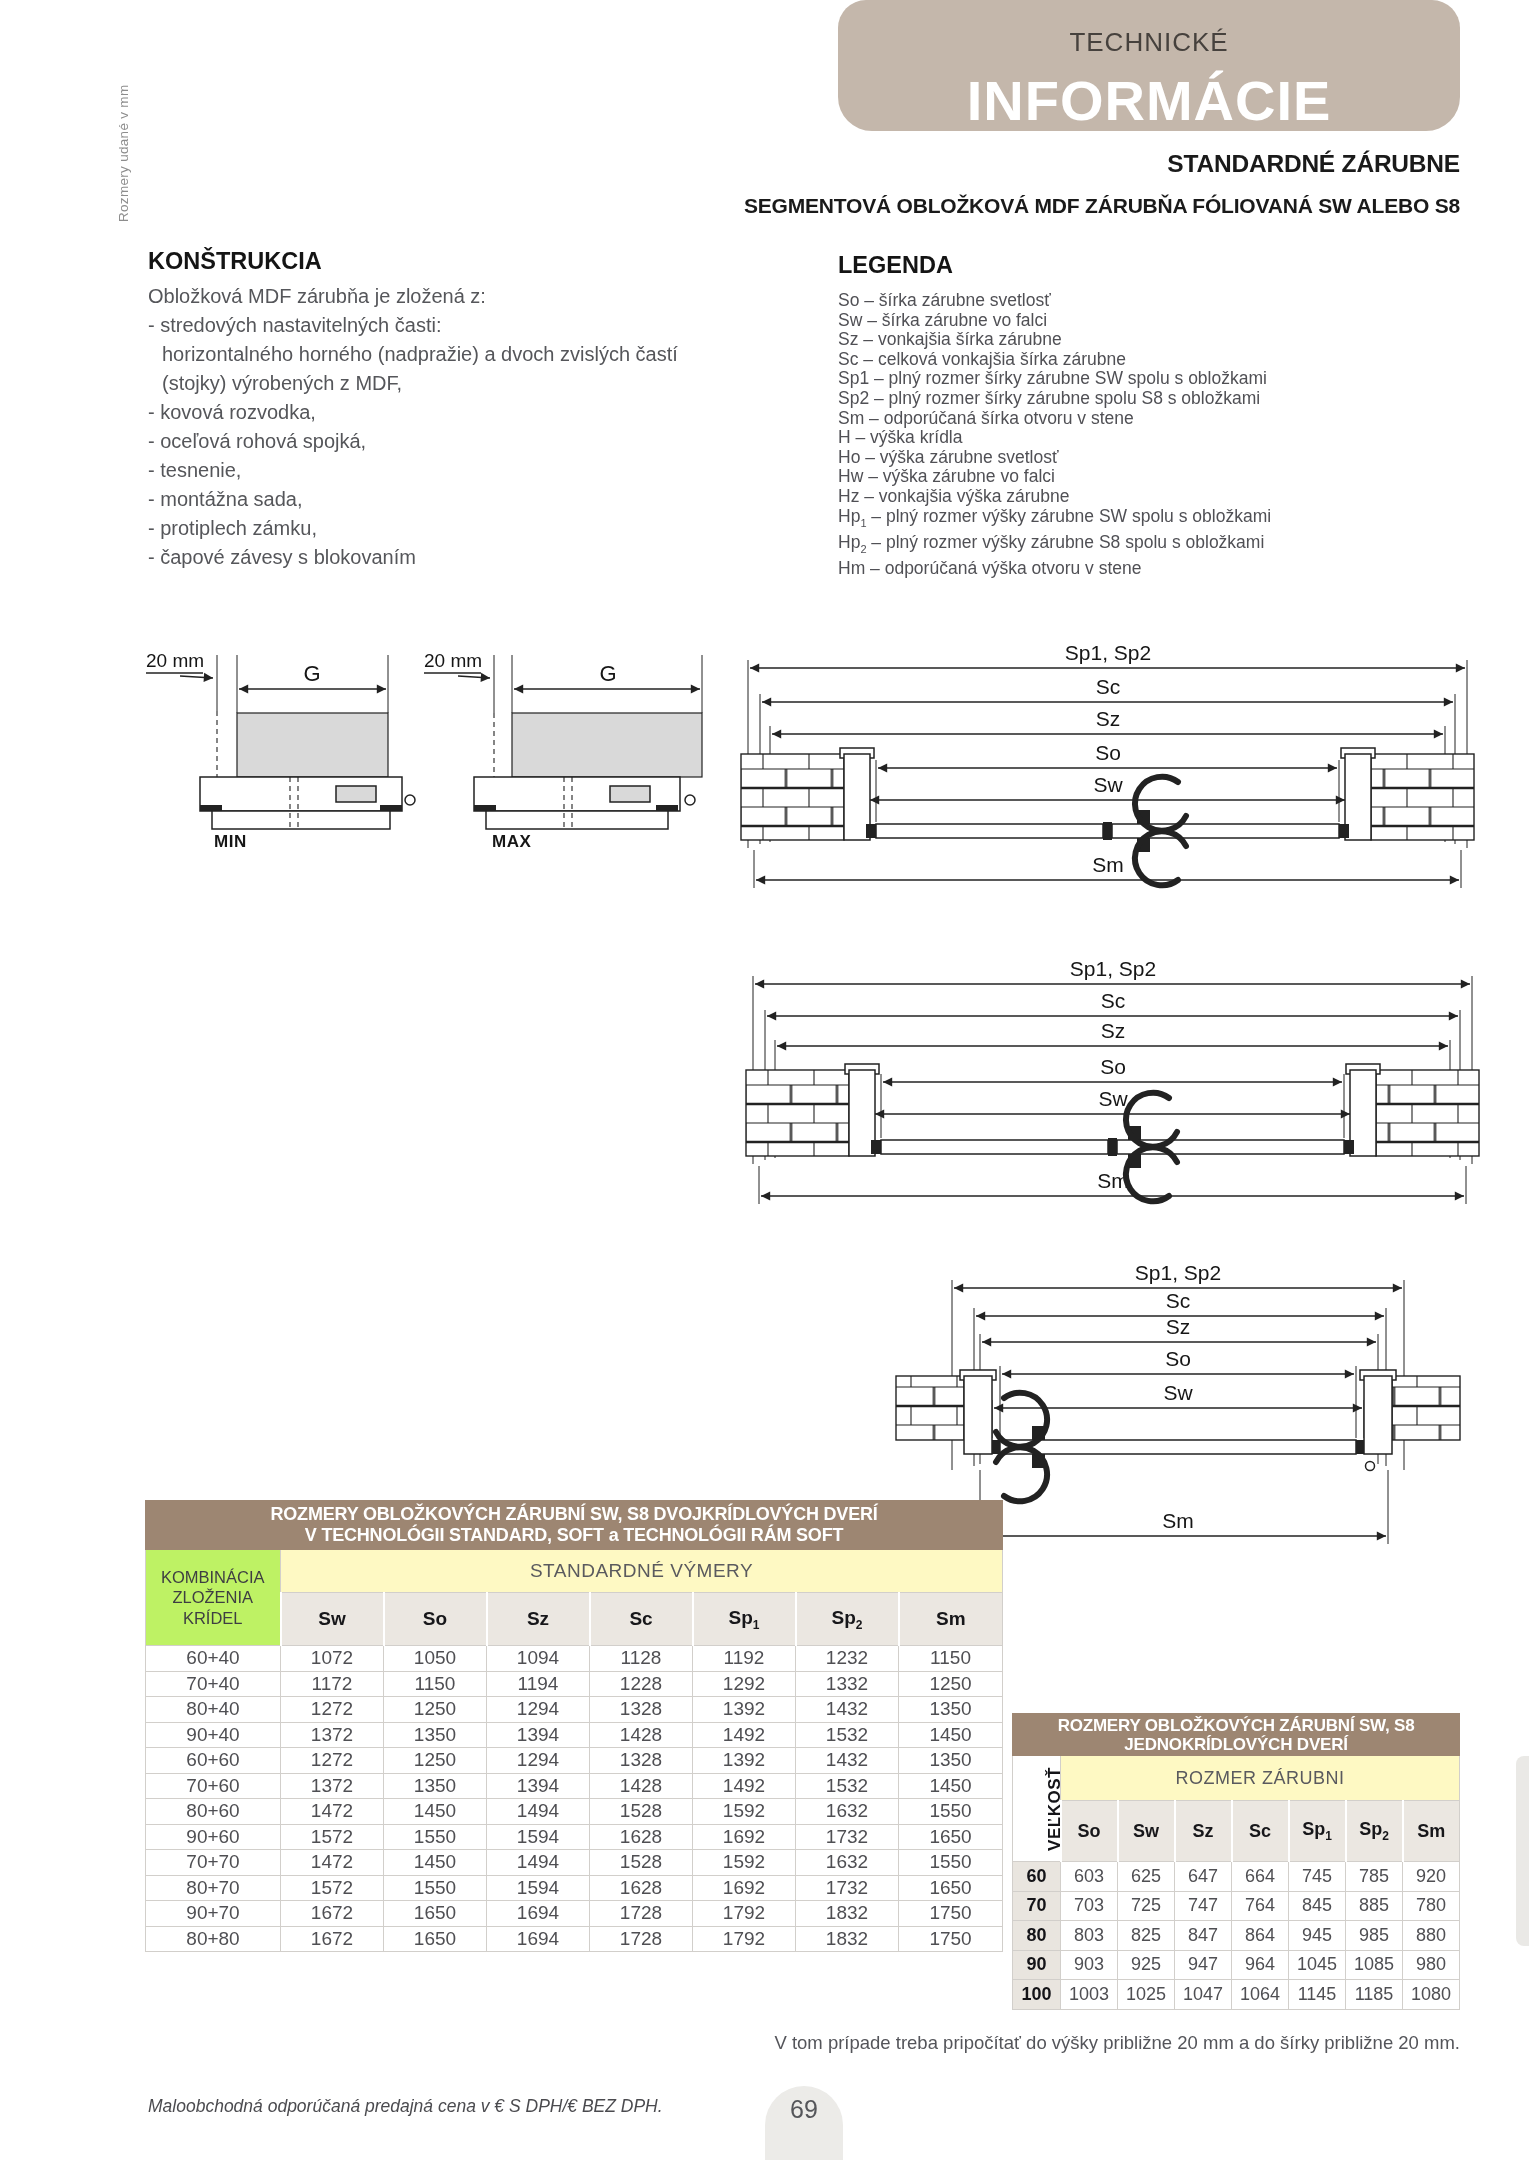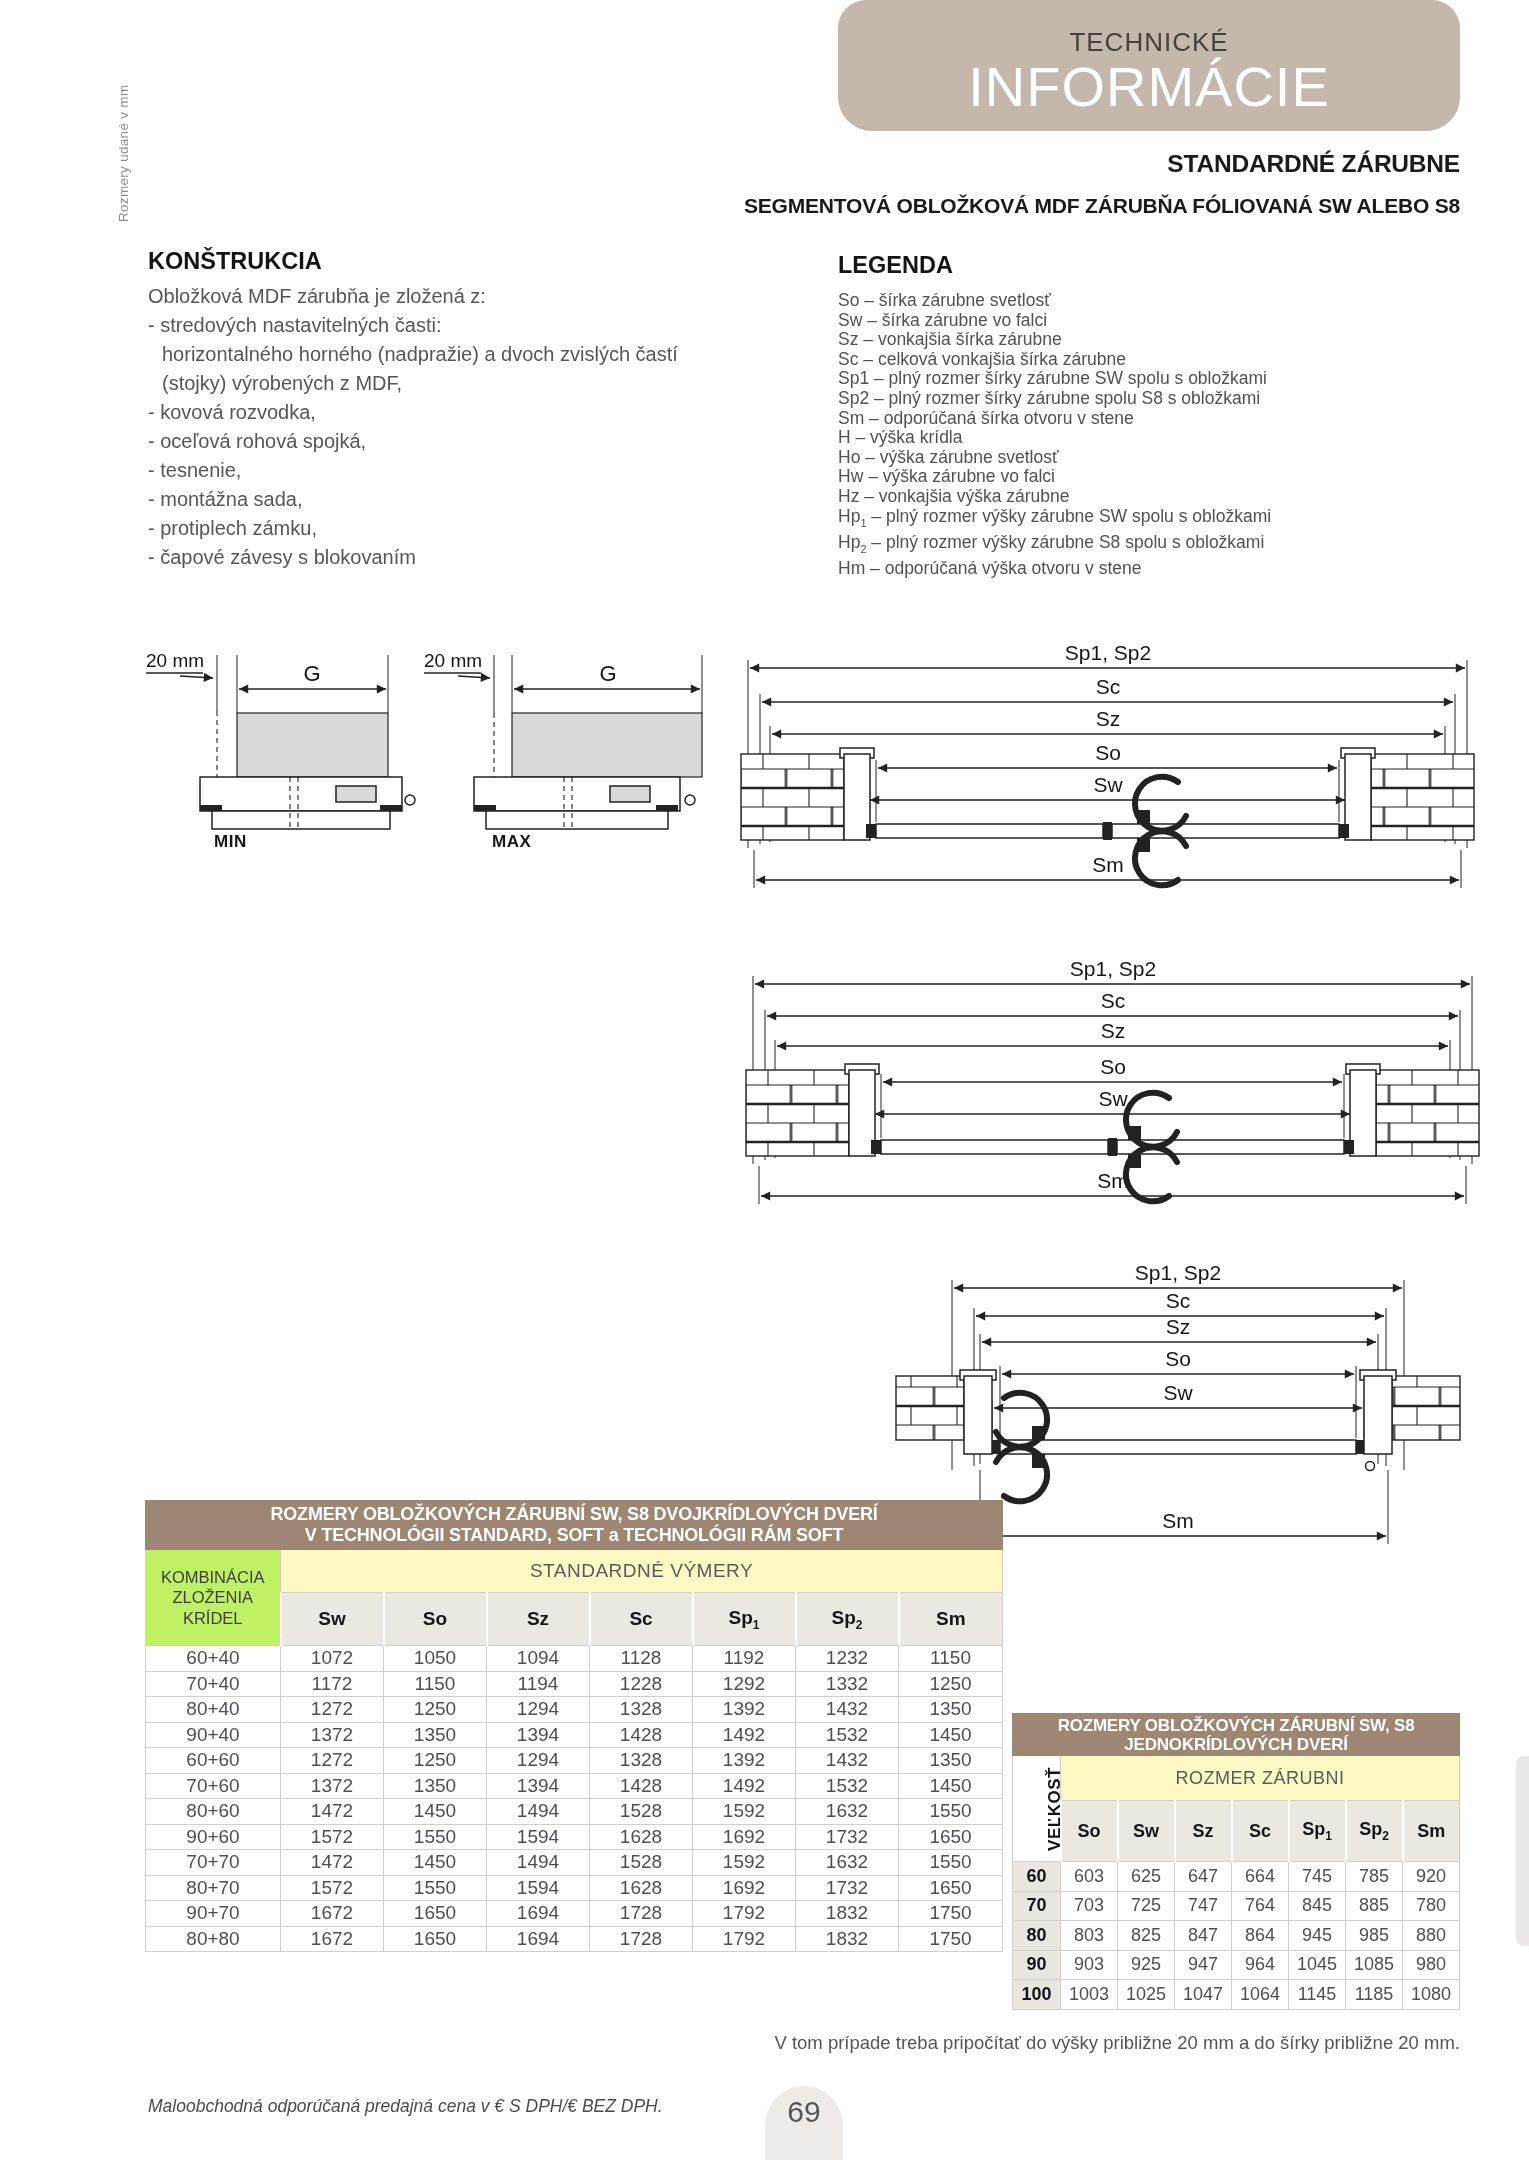--- a/index.html
+++ b/index.html
@@ -7,21 +7,21 @@
         font-family:"Liberation Sans","DejaVu Sans",sans-serif;color:#1a1a1a;}
 
   
   .side-note{position:absolute;left:116px;top:222px;transform:rotate(-90deg);transform-origin:0 0;
              font-size:13.5px;color:#8d8d8d;white-space:nowrap;letter-spacing:.3px;}
 
   
   .banner{position:absolute;left:838px;top:0;width:622px;height:131px;background:#c4b7ab;
           border-radius:28px 28px 34px 34px;text-align:center;}
   .banner .kicker{margin-top:27px;font-size:26px;color:#46413d;letter-spacing:1px;}
-  .banner .big{font-size:56px;font-weight:normal;color:#fff;letter-spacing:1px;line-height:1;margin-top:1px;}
+  .banner .big{font-size:56px;font-weight:bold;color:#fff;letter-spacing:1px;line-height:1;margin-top:15px;}
 
   .sec-title{position:absolute;right:69px;top:150px;font-size:24.5px;font-weight:bold;letter-spacing:-.2px;}
   .subsec-title{position:absolute;right:69px;top:194px;font-size:21px;font-weight:bold;letter-spacing:-.2px;}
 
   
   .konstr{position:absolute;left:148px;top:248px;width:620px;}
   .konstr h3,.legend h3{margin:0 0 7px 0;font-size:23.5px;font-weight:bold;color:#141414;}
   .c-item,.c-intro{font-size:20px;line-height:29px;color:#55565a;}
   .c-item.ind{padding-left:14px;}
   .legend{position:absolute;left:838px;top:252px;width:640px;}
@@ -68,21 +68,21 @@
   .tbl-double td{height:24.5px;}
   .tbl-single td{height:28.5px;font-size:18px;}
   .tbl-single td.szl{background:#e9e5df;font-weight:bold;color:#141418;}
 
   
   .wall-note{position:absolute;right:69px;top:2030px;width:980px;text-align:right;
              font-size:18.5px;line-height:25.5px;color:#54555a;}
   .price-note{position:absolute;left:148px;top:2096px;font-style:italic;font-size:17.5px;color:#4b4b4f;}
   .page-tab{position:absolute;left:765px;top:2086px;width:78px;height:74px;background:#ecebe8;
             border-radius:39px 39px 0 0;text-align:center;}
-  .page-tab span{display:inline-block;margin-top:9px;font-size:30px;color:#55565a;}
+  .page-tab span{display:inline-block;margin-top:9px;font-size:25px;color:#55565a;}
   .edge-tab{position:absolute;right:0;top:1756px;width:13px;height:190px;background:#eae9e6;
             border-radius:8px 0 0 8px;}
 </style>
 </head>
 <body>
 
 <div class="page">
 
   <div class="side-note">Rozmery udané v mm</div>
 

